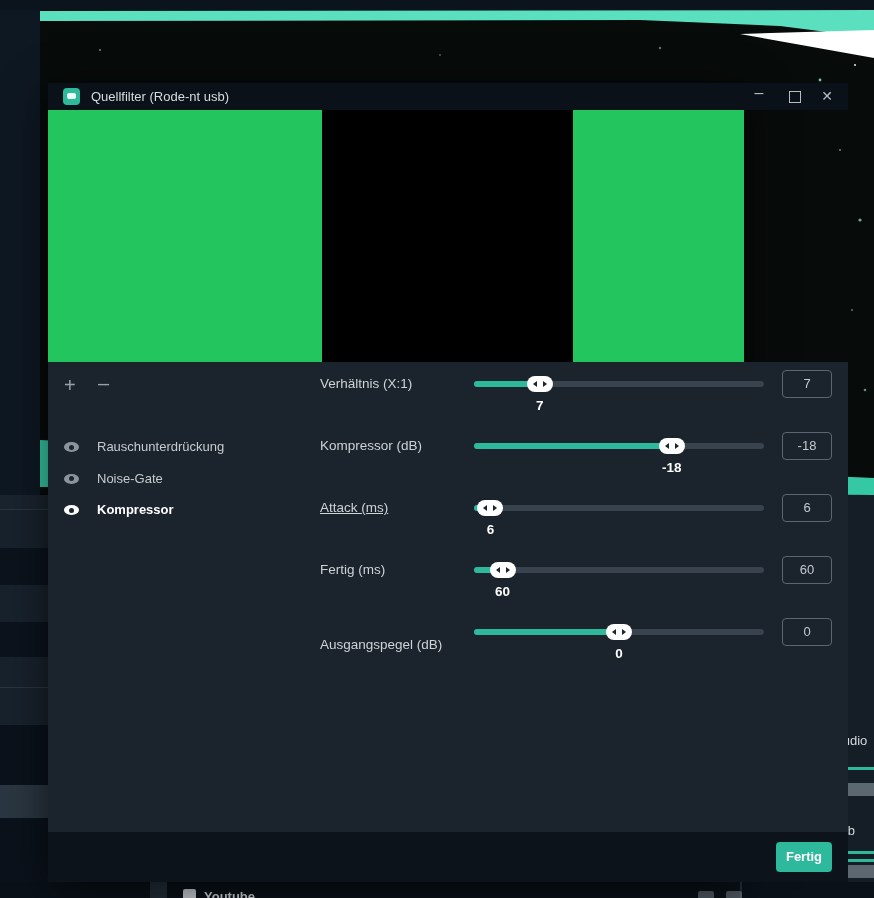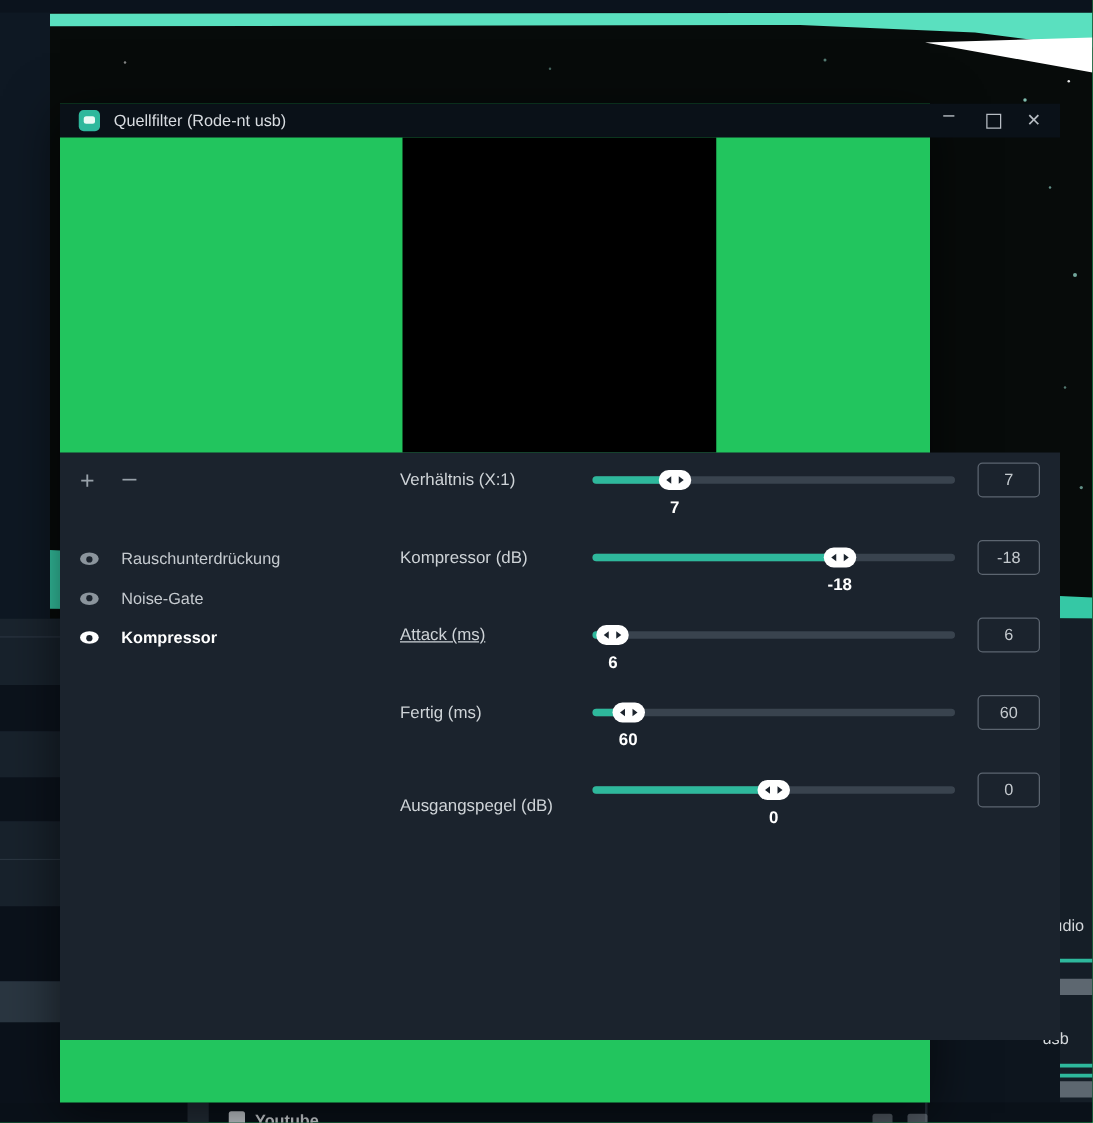--- a/index.html
+++ b/index.html
@@ -207,13 +207,16 @@
             <span class="tl"></span>
             <span class="tr"></span>
           </div>
         </div>
         <div class="slider-value" style="left: 571px; top: 284px;">0</div>
         <div class="num-input" style="top: 256px;">0</div>
       </div>
 
   </div>
 
+  <div class="abs" id="footer">
+    <div class="abs" id="done-btn">Fertig</div>
+  </div>
 </div>
 
 </body></html>

